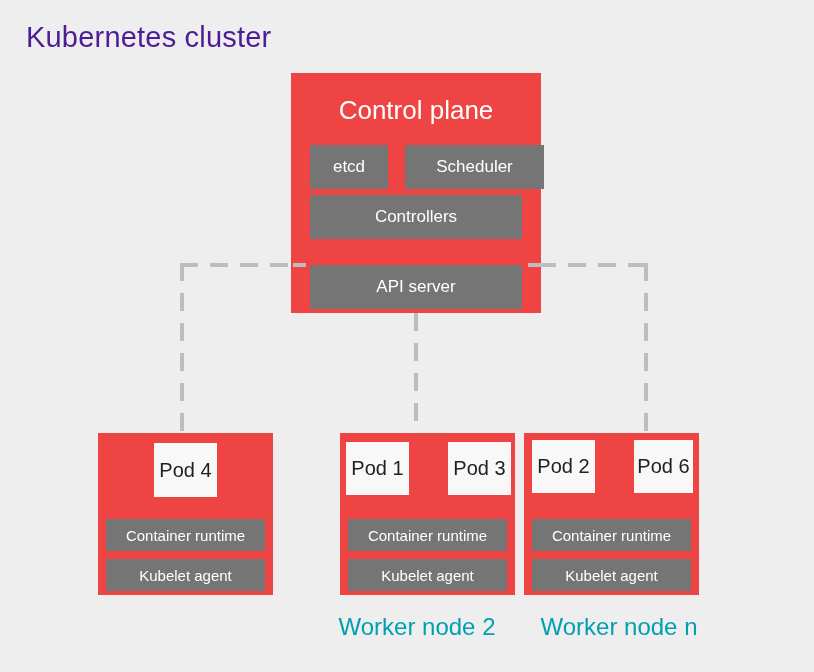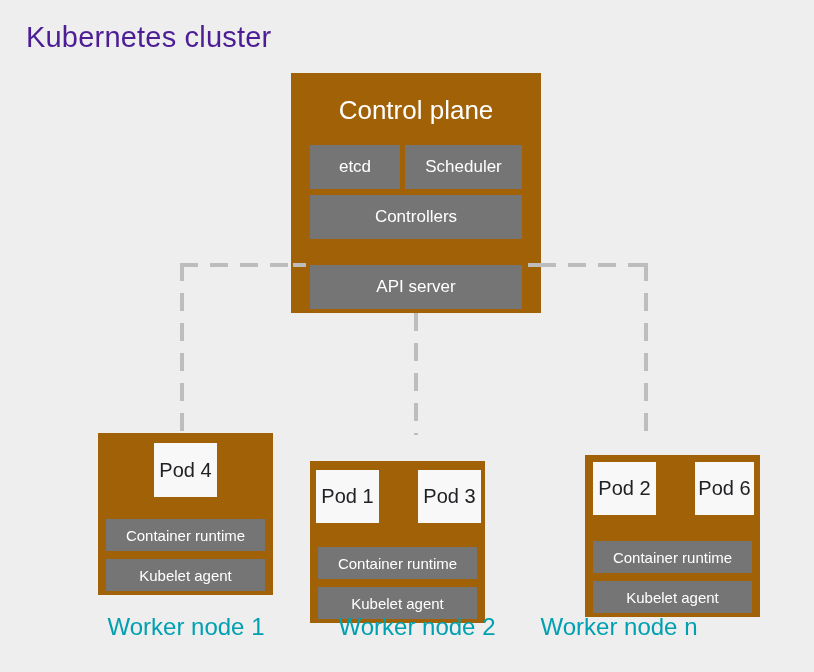--- a/index.html
+++ b/index.html
@@ -28,21 +28,21 @@
     top: 21px;
     font-size: 29px;
     color: #4c1d95;
     letter-spacing: 0.2px;
     white-space: nowrap;
   }
 
   
   .blue-box {
     position: absolute;
-    background: #a16207;
+    background: #ef4444;
     box-sizing: border-box;
     padding-left: 8px;
   }
 
   
   #control-plane {
     left: 291px;
     top: 73px;
     width: 250px;
     height: 240px;
@@ -63,22 +63,22 @@
     background: #757575;
     color: #ffffff;
     display: flex;
     align-items: center;
     justify-content: center;
     box-sizing: border-box;
     font-size: 17px;
     white-space: nowrap;
   }
 
-  #cp-etcd      { left: 19px;  top: 72px;  width: 90px;  height: 44px; }
-  #cp-scheduler { left: 114px; top: 72px;  width: 117px; height: 44px; }
+  #cp-etcd      { left: 19px;  top: 72px;  width: 78px;  height: 44px; }
+  #cp-scheduler { left: 114px; top: 72px;  width: 139px; height: 44px; }
   #cp-controllers { left: 19px; top: 122px; width: 212px; height: 44px; }
   #cp-apiserver  { left: 19px; top: 172px; width: 212px; height: 44px; margin-top: 20px; }
 
   
   .dash-h {
     position: absolute;
     height: 4px;
     background-image: linear-gradient(to right, #bdbdbd 0 18px, transparent 18px 30px);
     background-size: 30px 4px;
     background-repeat: repeat-x;
@@ -104,22 +104,22 @@
     width: 13px;
     background: #bdbdbd;
     top: 263px;
   }
   #api-stub-left  { left: 293px; }
   #api-stub-right { left: 528px; }
 
   
   .worker-node { top: 433px; width: 175px; height: 162px; }
   #worker-node-1 { left: 98px; }
-  #worker-node-2 { left: 310px; margin-top: 28px; }
-  #worker-node-n { left: 585px; margin-top: 22px; }
+  #worker-node-2 { left: 340px; }
+  #worker-node-n { left: 524px; }
 
   .pod-box {
     position: absolute;
     background: #f8f8f8;
     color: #202124;
     display: flex;
     align-items: center;
     justify-content: center;
     font-size: 20px;
     box-sizing: border-box;
@@ -174,21 +174,20 @@
   <div id="link-left-v" class="dash-v"></div>
   <div id="link-mid-v" class="dash-v"></div>
   <div id="link-right-h" class="dash-h"></div>
   <div id="link-right-v" class="dash-v"></div>
 
   <div id="worker-node-1" class="blue-box worker-node">
     <div class="pod-box" style="left:56px; top:10px; width:63px; height:54px;">Pod 4</div>
     <div class="gray-box node-gray node-runtime">Container runtime</div>
     <div class="gray-box node-gray node-kubelet">Kubelet agent</div>
   </div>
-  <div id="label-node-1" class="node-label">Worker node 1</div>
 
   <div id="worker-node-2" class="blue-box worker-node">
     <div class="pod-box" style="left:6px; top:9px; width:63px; height:53px;">Pod 1</div>
     <div class="pod-box" style="left:108px; top:9px; width:63px; height:53px;">Pod 3</div>
     <div class="gray-box node-gray node-runtime">Container runtime</div>
     <div class="gray-box node-gray node-kubelet">Kubelet agent</div>
   </div>
   <div id="label-node-2" class="node-label">Worker node 2</div>
 
   <div id="worker-node-n" class="blue-box worker-node">

